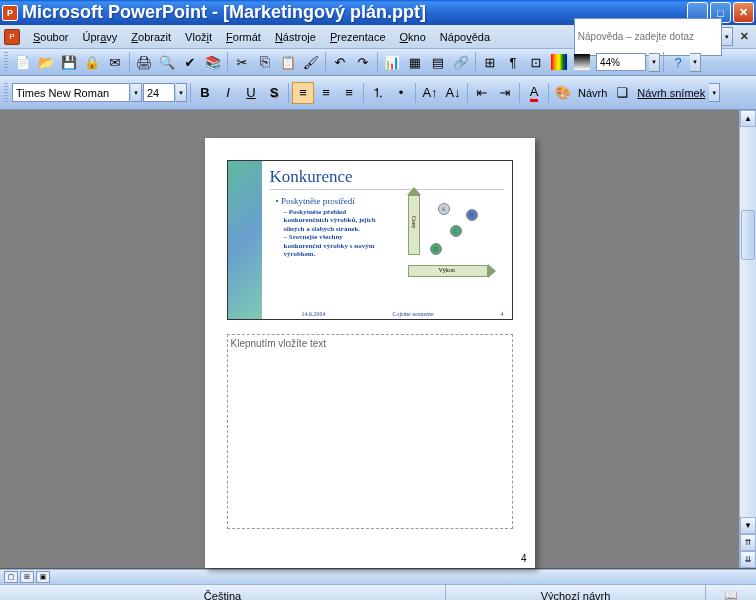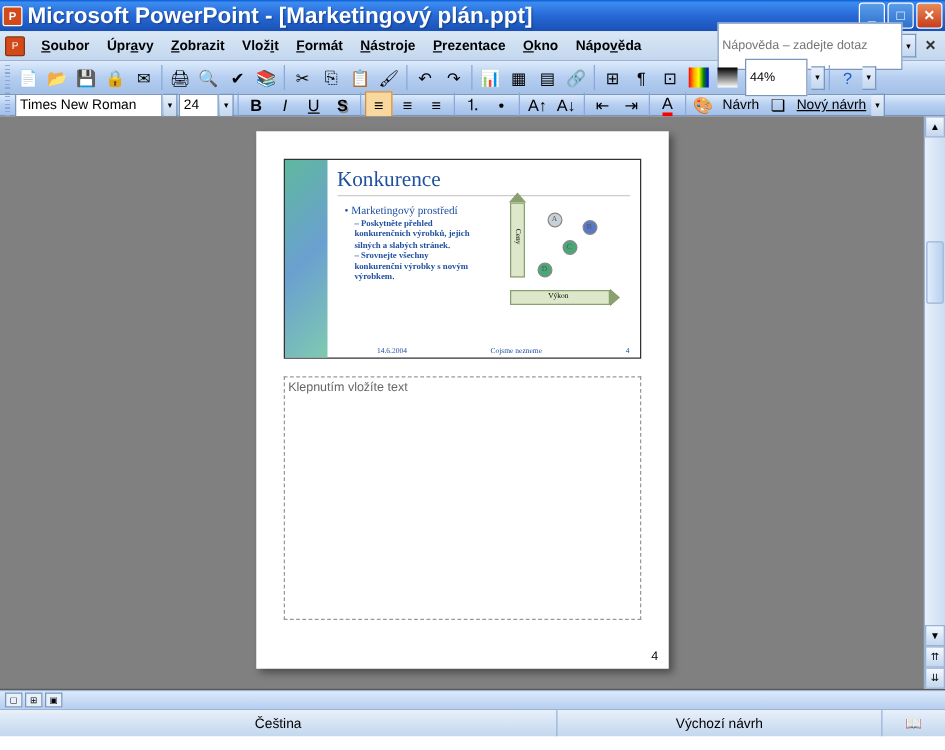--- a/index.html
+++ b/index.html
@@ -6,30 +6,30 @@
 body { font-family: Tahoma, sans-serif; font-size: 11px; background: #fff; width: 756px; height: 600px; overflow: hidden; }
 .titlebar { background: linear-gradient(#0a5bd7,#3c8cf0 8%,#2769d6 50%,#1951b5); height: 25px; display: flex; align-items: center; padding: 0 2px; color: #fff; }
 .titlebar .icon { width: 16px; height: 16px; background: #d24a1a; border: 1px solid #fff; margin-right: 4px; display: flex; align-items: center; justify-content: center; font-size: 9px; font-weight: bold; border-radius: 2px;}
 .titlebar .title { font-weight: bold; font-size: 18px; flex: 1; text-shadow: 1px 1px 1px rgba(0,0,0,0.3);}
 .winbtns { display: flex; gap: 2px; }
 .winbtn { width: 21px; height: 21px; border-radius: 3px; border: 1px solid #fff; display: flex; align-items: center; justify-content: center; font-weight: bold; font-size: 11px; color: #fff;}
 .winbtn.min,.winbtn.max { background: linear-gradient(#5a9de8,#2d70cf);}
 .winbtn.close { background: linear-gradient(#e88b5a,#c93c1a);}
 .menubar { background: linear-gradient(#dae7f5,#c3d7ee); height: 24px; display: flex; align-items: center; padding: 0 4px; border-bottom: 1px solid #9ab3d5;}
 .menubar .smicon { width: 16px; height: 16px; background: #d24a1a; border: 1px solid #8a3310; margin-right: 6px; border-radius: 2px; font-size: 8px; color: #fff; display:flex;align-items:center;justify-content:center;}
-.menuitem { padding: 3px 7px; cursor: default; font-weight: bold;}
+.menuitem { padding: 3px 7px; cursor: default;}
 .menuitem u { text-decoration: underline;}
 .helpbox { margin-left: auto; background: #fff; border: 1px solid #7a96bf; width: 148px; height: 18px; padding: 18px 3px; color: #888; font-size: 10px;}
 .closex { margin-left: 4px; font-weight: bold; color: #333; padding: 0 3px;}
 .toolbar { background: linear-gradient(#dceafb,#b5cef0 50%,#a3c0e8); height: 27px; display: flex; align-items: center; padding: 2px 4px; border-bottom: 1px solid #7a96bf; gap: 1px;}
 .tbtn { width: 22px; height: 22px; display: flex; align-items: center; justify-content: center; border: 1px solid transparent; font-size: 13px;}
 .sep { width: 1px; height: 20px; background: #8aa8d8; margin: 0 2px;}
 .grip { width: 4px; height: 20px; background: repeating-linear-gradient(#8aa8d8,#8aa8d8 1px,transparent 1px,transparent 3px); margin-right: 3px;}
-.zoombox { background: #fff; border: 1px solid #7a96bf; width: 50px; height: 30px; padding: 1px 3px; font-size: 10px; margin: 0 2px;}
-.fmtbar { background: linear-gradient(#dceafb,#b5cef0 50%,#a3c0e8); height: 17px; display: flex; align-items: center; padding: 2px 4px; border-bottom: 1px solid #7a96bf; gap: 1px;}
+.zoombox { background: #fff; border: 1px solid #7a96bf; width: 50px; height: 18px; padding: 1px 3px; font-size: 10px; margin: 0 2px;}
+.fmtbar { background: linear-gradient(#dceafb,#b5cef0 50%,#a3c0e8); height: 34px; display: flex; align-items: center; padding: 2px 4px; border-bottom: 1px solid #7a96bf; gap: 1px;}
 .fontname { background: #fff; border: 1px solid #7a96bf; width: 118px; height: 19px; padding: 1px 3px; font-size: 11px;}
 .fontsize { background: #fff; border: 1px solid #7a96bf; width: 32px; height: 19px; padding: 1px 3px; font-size: 11px;}
 .dd { width: 11px; height: 19px; border: 1px solid #7a96bf; border-left: none; background: linear-gradient(#e8f0fb,#c3d7ee); font-size: 7px; display: flex; align-items: center; justify-content: center;}
 .workspace { background: #808080; height: 459px; position: relative; display: flex; border-bottom: 1px solid #5a5a5a;}
 .page { background: #fff; width: 330px; height: 430px; margin: 12px auto 0; box-shadow: 3px 3px 6px rgba(0,0,0,0.4); position: relative; padding: 22px;}
 .slide { border: 1px solid #333; height: 160px; background: #fff; position: relative; display: flex;}
 .slidedeco { width: 34px; background: linear-gradient(135deg,#5fb89e,#6aa0d0,#7fcab0); }
 .slidecontent { flex: 1; padding: 6px 8px; font-family: "Times New Roman", serif; position: relative;}
 .slidetitle { color: #2050a0; font-size: 17px; margin-bottom: 6px; border-bottom: 1px solid #ccc; padding-bottom: 2px;}
 .bullet1 { font-size: 9px; color: #2050a0; margin-left: 6px; margin-bottom: 2px;}
@@ -161,32 +161,32 @@
   <div class="tbtn">⇤</div>
   <div class="tbtn">⇥</div>
   <div class="sep"></div>
   <div class="tbtn">
       <span style="border-bottom:3px solid red">A</span>
     </div>
   <div class="sep"></div>
   <div class="tbtn">🎨</div>
   <span class="btext">Návrh</span>
   <div class="tbtn">❏</div>
-  <span class="btext"><u>Nový návrh</u></span>
+  <span class="btext"><u>Návrh snímek</u></span>
   <span class="dd">▾</span>
 </div>
 
 <div class="workspace">
-  <div style="flex:1;display:flex;">
+  <div style="flex:1;display:flex;align-items:flex-end;">
     <div class="page">
       <div class="slide">
         <div class="slidedeco"></div>
         <div class="slidecontent">
           <div class="slidetitle">Konkurence</div>
-          <div class="bullet1">• <span>Marketingový prostředí</span></div>
+          <div class="bullet1">• <span>Poskytněte prostředí</span></div>
           <div class="bullet2">– <span>Poskytněte přehled konkurenčních výrobků, jejich silných a slabých stránek.</span></div>
           <div class="bullet2">– <span>Srovnejte všechny konkurenční výrobky s novým výrobkem.</span></div>
           <div class="chart">
             <div class="arrowup"></div>
             <div class="axis-y">
                 <span style="font-size:6px;writing-mode:vertical-rl;position:absolute;left:2px;top:20px">Ceny</span>
               </div>
             <div class="dot" style="left:50px;top:8px;background:#c8d0d8">A</div>
             <div class="dot" style="left:78px;top:14px;background:#5878c8">B</div>
             <div class="dot" style="left:62px;top:30px;background:#4aa878">C</div>

